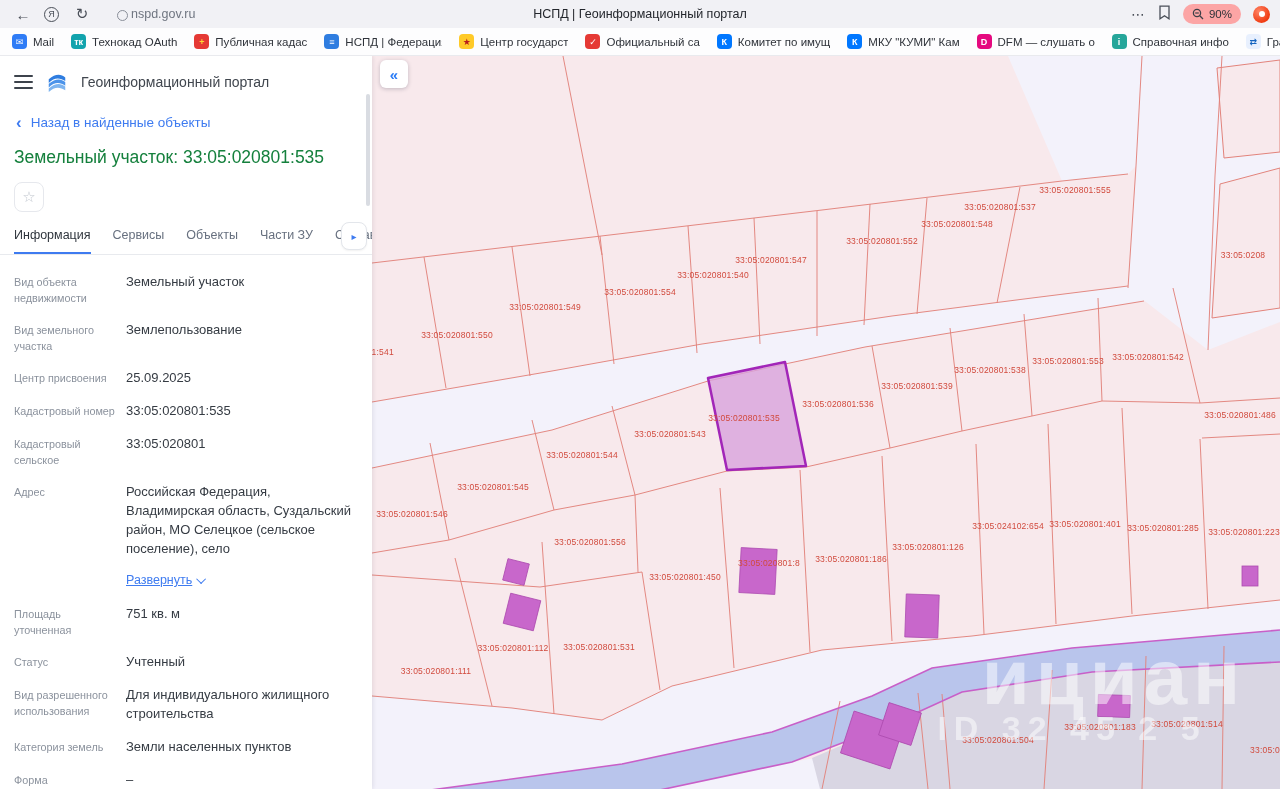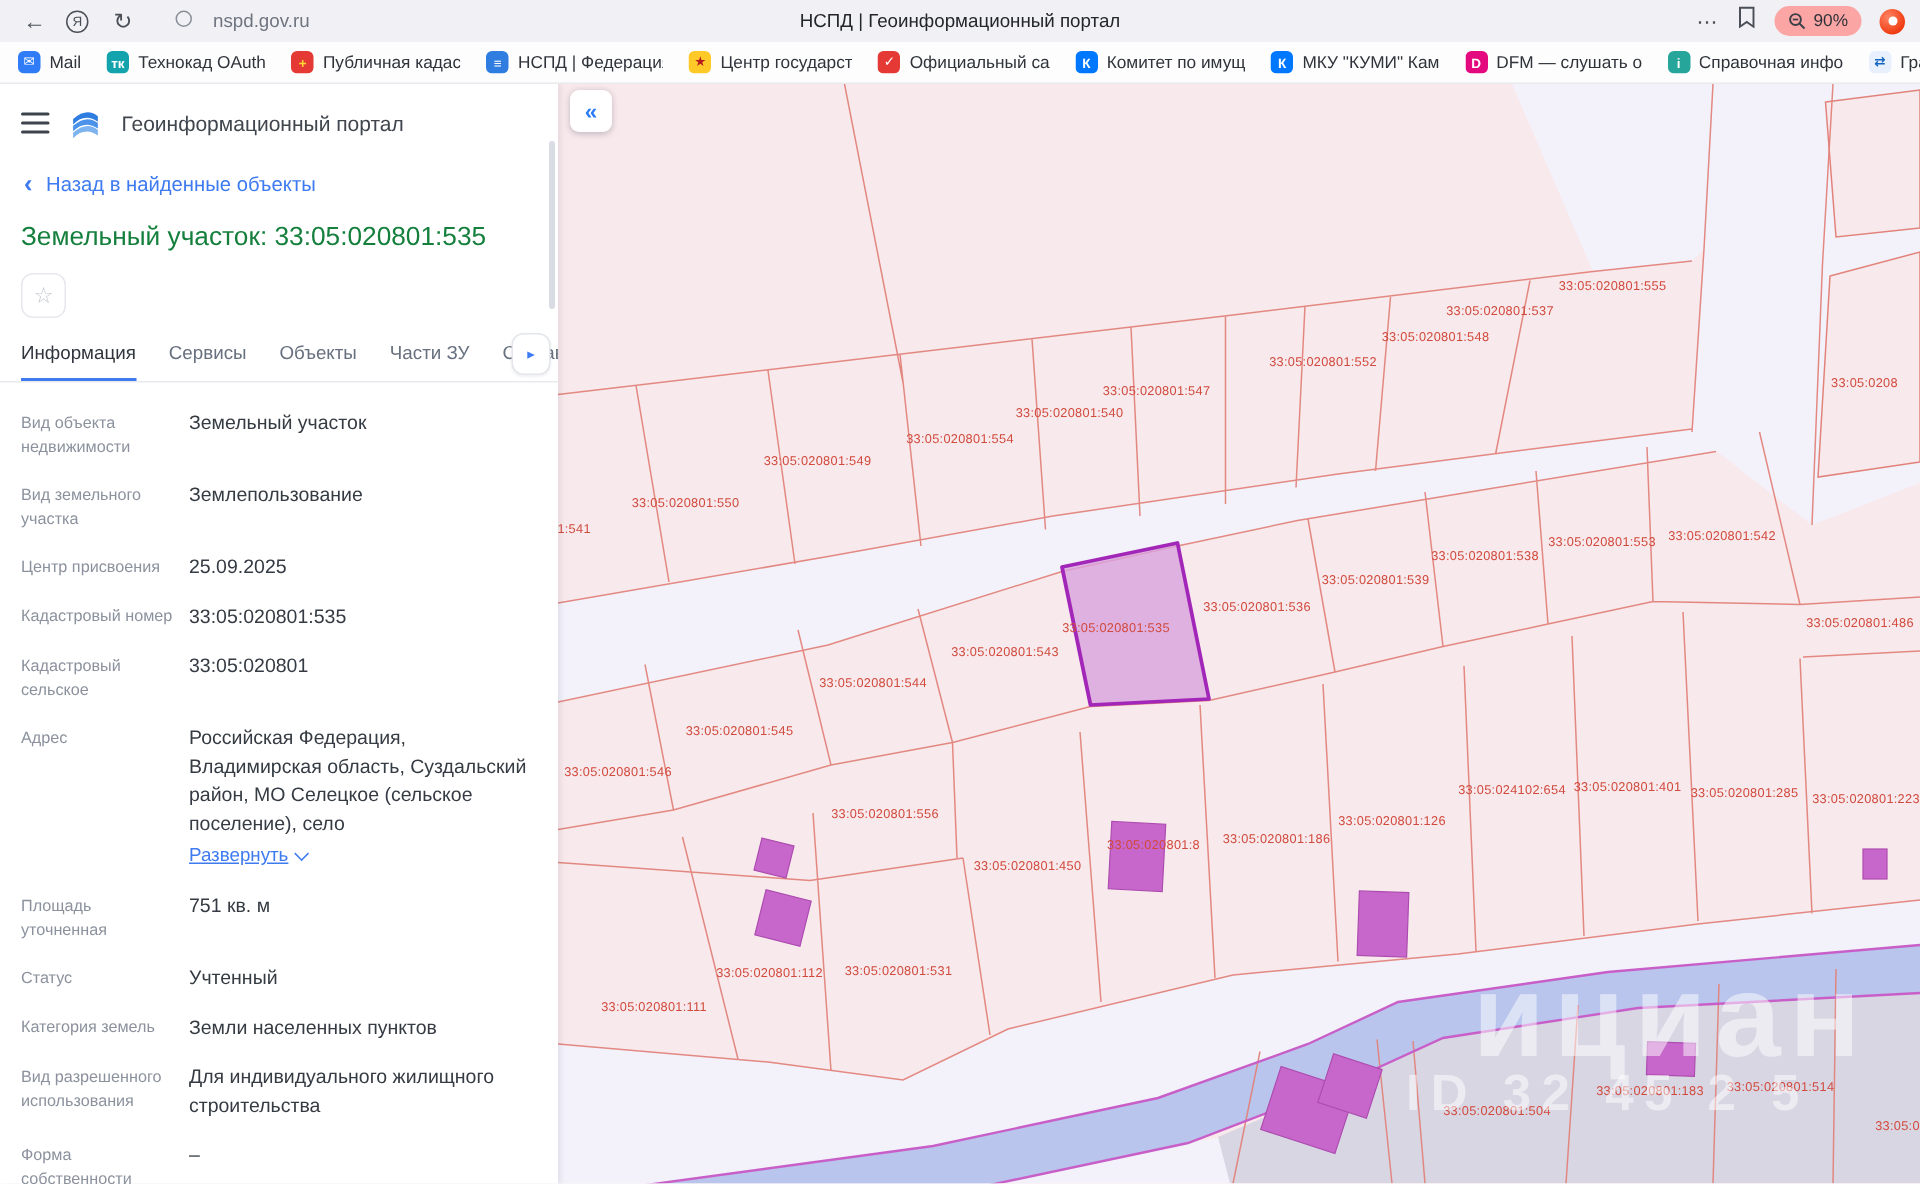--- a/index.html
+++ b/index.html
@@ -5,21 +5,21 @@
   * { margin:0; padding:0; box-sizing:border-box; }
   html,body { width:1280px; height:789px; overflow:hidden;
     font-family:"Liberation Sans","DejaVu Sans",sans-serif; background:#fff; }
 
   
   .browser-bar { position:absolute; left:0; top:0; width:1280px; height:28px;
     background:#f1f1f5; display:flex; align-items:center; padding:0 10px; z-index:50; }
   .nav-ic { color:#4a4f58; font-size:15px; width:26px; text-align:center; cursor:pointer; flex:0 0 auto; }
   .profile-ic { width:15px; height:15px; border:1.6px solid #4a4f58; border-radius:50%;
     font-size:9px; line-height:12px; text-align:center; color:#4a4f58; margin:0 10px 0 8px; flex:0 0 auto;}
-  .url-box { display:flex; align-items:flex-start; gap:14px; margin-left:22px; flex:0 0 auto;}
+  .url-box { display:flex; align-items:flex-end; gap:3px; margin-left:22px; flex:0 0 auto;}
   .site-ic { width:11px; height:11px; border:1.5px solid #8a8f99; border-radius:50%; }
   .url-text { font-size:12.5px; color:#6f7580; }
   .win-title { position:absolute; left:0; right:0; text-align:center; font-size:12.5px; color:#23262c; pointer-events:none;}
   .bar-right { margin-left:auto; display:flex; align-items:center; gap:12px; z-index:2;}
   .dots-ic { color:#4a4f58; font-size:14px; letter-spacing:1px; }
   .zoom-pill { background:#fca5a5; border-radius:12px; height:20px; padding:0 9px;
     display:flex; align-items:center; gap:5px; font-size:11.5px; color:#2e3238; }
   .alice-ic { width:17px; height:17px; border-radius:50%;
     background:radial-gradient(circle at 35% 32%, #ff8465, #f03c12 70%); position:relative;}
   .alice-ic::after{content:""; position:absolute; left:5.5px; top:5.5px; width:6px; height:6px;
@@ -50,21 +50,21 @@
     position:relative; overflow:hidden; }
   .tab { font-size:12.5px; color:#67707f; padding-bottom:10px; cursor:pointer; white-space:nowrap; }
   .tab.active { color:#2f353d; border-bottom:2px solid #3e7bf0; }
   .tab-arrow { position:absolute; right:5px; top:10px; width:26px; height:28px; background:#fff;
     border:1px solid #e3e6eb; border-radius:8px; color:#3e7bf0; font-size:10px;
     display:flex; align-items:center; justify-content:center; cursor:pointer; box-shadow:0 1px 2px rgba(0,0,0,.06);}
   .fields { padding:17px 16px 0 14px; }
   .frow { display:flex; margin-bottom:14px; }
   .flabel { width:112px; flex:0 0 auto; font-size:10.8px; color:#8b929d; line-height:16px; padding-right:10px; padding-top:2px;}
   .fvalue { flex:1; font-size:13px; color:#353b43; line-height:19px; }
-  .expand-row { margin-top:3px; display:flex; align-items:center; gap:7px; }
+  .expand-row { margin-top:13px; display:flex; align-items:center; gap:7px; }
   .expand-link { color:#3e7bf0; font-size:12.5px; text-decoration:underline; cursor:pointer; }
   .chev-down { width:7px; height:7px; border-left:1.6px solid #3e7bf0; border-bottom:1.6px solid #3e7bf0;
     transform:rotate(-45deg) translateY(-2px); }
   .panel-scrollbar { position:absolute; right:2px; top:38px; width:4px; height:112px;
     background:#d9dce2; border-radius:2px; }
 
   
   .map { position:absolute; left:372px; top:56px; width:908px; height:733px; overflow:hidden;
     background:#f8e9ec; cursor:grab; }
   .map svg { position:absolute; left:0; top:0; }
@@ -210,26 +210,26 @@
       </div>
       <div class="frow">
         <div class="flabel">Площадь уточненная</div>
         <div class="fvalue">751 кв. м</div>
       </div>
       <div class="frow">
         <div class="flabel">Статус</div>
         <div class="fvalue">Учтенный</div>
       </div>
       <div class="frow">
+        <div class="flabel">Вид разрешенного использования</div>
+        <div class="fvalue">Для индивидуального жилищного строительства</div>
+      </div>
+      <div class="frow">
         <div class="flabel">Категория земель</div>
         <div class="fvalue">Земли населенных пунктов</div>
-      </div>
-      <div class="frow">
-        <div class="flabel">Вид разрешенного использования</div>
-        <div class="fvalue">Для индивидуального жилищного строительства</div>
       </div>
       <div class="frow">
         <div class="flabel">Форма собственности</div>
         <div class="fvalue">–</div>
       </div>
     </div>
   <div class="panel-scrollbar"></div>
 </div>
 
 <div class="map">

